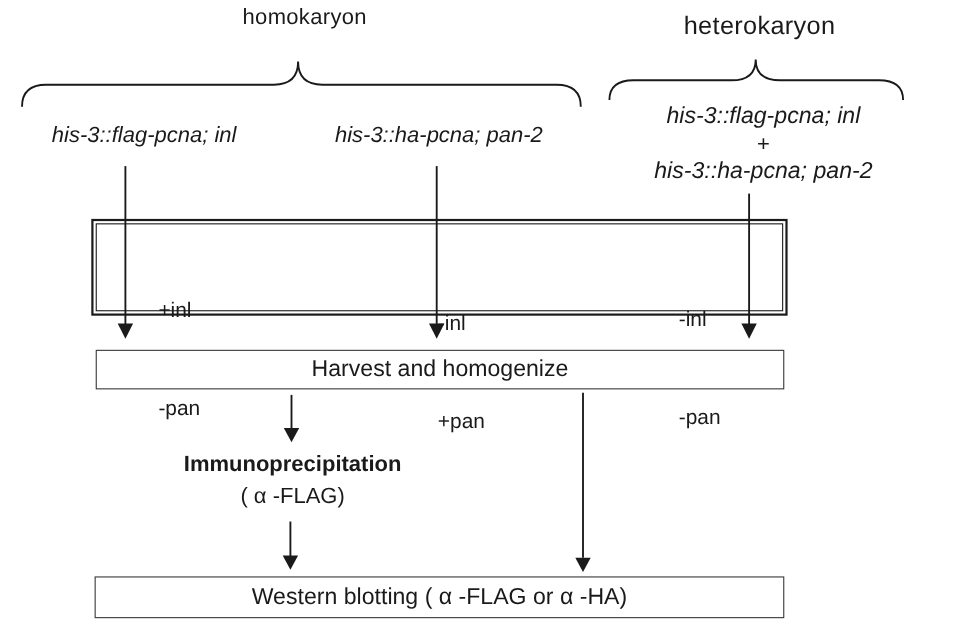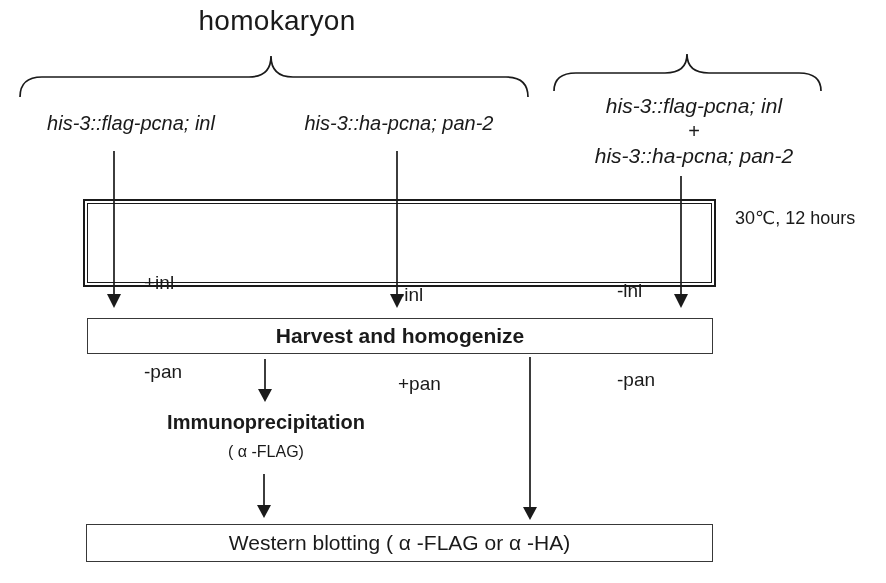--- a/index.html
+++ b/index.html
@@ -18,21 +18,21 @@
   }
   .abs { position: absolute; }
   .center { text-align: center; }
   svg.overlay {
     position: absolute;
     left: 0; top: 0;
     width: 886px; height: 583px;
     pointer-events: none;
   }
   .group-title {
-    font-size: 28px;
+    font-size: 20px;
     letter-spacing: 0.3px;
   }
   .strain {
     font-style: italic;
     font-size: 20px;
     white-space: nowrap;
   }
   .het-strain {
     font-style: italic;
     font-size: 21px;
@@ -63,21 +63,21 @@
   }
   .step-box {
     border: 1.8px solid #383838;
     display: flex;
     align-items: center;
     justify-content: center;
     font-size: 21px;
     background: #ffffff;
   }
   .ip-line1 { font-size: 20px; line-height: 27px; font-weight: bold; }
-  .ip-line2 { font-size: 16px; line-height: 31px; }
+  .ip-line2 { font-size: 20px; line-height: 31px; }
 </style>
 </head>
 <body>
 
 <div class="stage">
 
   <svg class="overlay" viewBox="0 0 886 583" xmlns="http://www.w3.org/2000/svg">
     <g stroke="#1a1a1a" stroke-width="1.7" fill="none">
       <path d="M 20,97 Q 20,77 42,77 L 249,77 Q 271,77 271,56 Q 271,77 293,77 L 506,77 Q 528,77 528,97"></path>
       <path d="M 554,91 Q 554,73 576,73 L 665,73 Q 687,73 687,54 Q 687,73 709,73 L 799,73 Q 821,73 821,91"></path>
@@ -92,20 +92,21 @@
       <polygon points="114,308 107,294 121,294"></polygon>
       <polygon points="397,308 390,294 404,294"></polygon>
       <polygon points="681,308 674,294 688,294"></polygon>
       <polygon points="265,402 258,389 272,389"></polygon>
       <polygon points="530,520 523,507 537,507"></polygon>
       <polygon points="264,518 257,505 271,505"></polygon>
     </g>
   </svg>
 
   <div class="abs center group-title" style="left:177px; top:5px; width:200px;">homokaryon</div>
+  <div class="abs center group-title" style="left:588px; top:10px; width:205px; font-size:23px;">heterokaryon</div>
 
   <div class="abs center strain" style="left:11px; top:112px; width:240px;">his-3::flag-pcna; inl</div>
   <div class="abs center strain" style="left:279px; top:112px; width:240px;">his-3::ha-pcna; pan-2</div>
 
   <div class="abs center" style="left:558px; top:91px; width:272px;">
     <div class="het-strain" style="line-height:29px;">his-3::flag-pcna; inl</div>
     <div class="het-plus" style="line-height:23px;">+</div>
     <div class="het-strain" style="line-height:26px;">his-3::ha-pcna; pan-2</div>
   </div>
 
@@ -120,24 +121,23 @@
   <div class="abs cond" style="left:398px; top:221px;">
     <div>-inl</div>
     <div>+pan</div>
   </div>
   <div class="abs cond" style="left:617px; top:217px;">
     <div>-inl</div>
     <div>-pan</div>
   </div>
 
   <div class="abs note" style="left:735px; top:206px;">
-    <div>30℃, 12 hours</div>
   </div>
 
-  <div class="abs step-box" style="left:87px; top:318px; width:624px; height:34px;font-weight:bold;">
+  <div class="abs step-box" style="left:87px; top:318px; width:624px; height:34px;">
     <span>Harvest and homogenize</span>
   </div>
 
   <div class="abs center" style="left:146px; top:409px; width:240px;">
     <div class="ip-line1">Immunoprecipitation</div>
     <div class="ip-line2">( α -FLAG)</div>
   </div>
 
   <div class="abs step-box" style="left:86px; top:524px; width:625px; height:36px;">
     <span>Western blotting ( α -FLAG or α -HA)</span>

